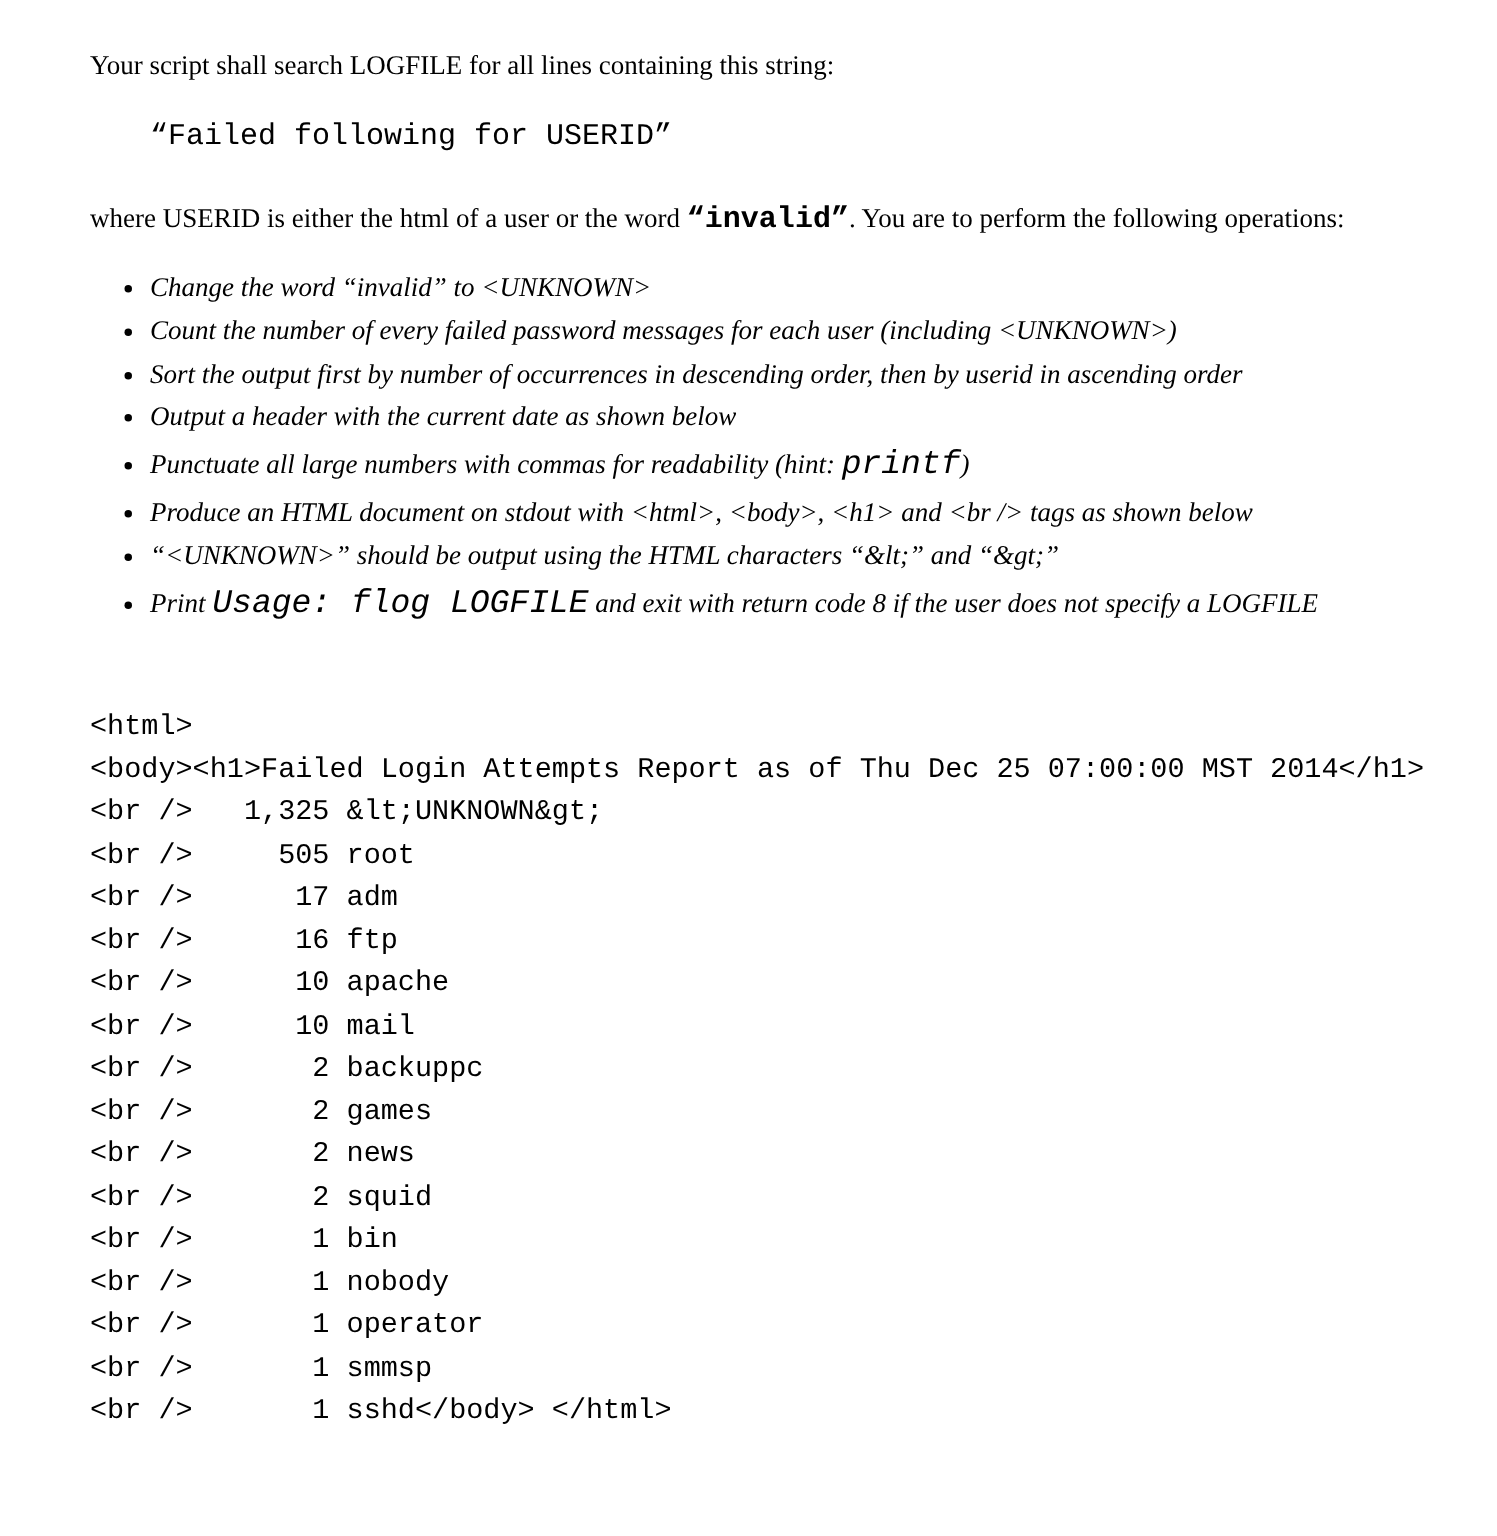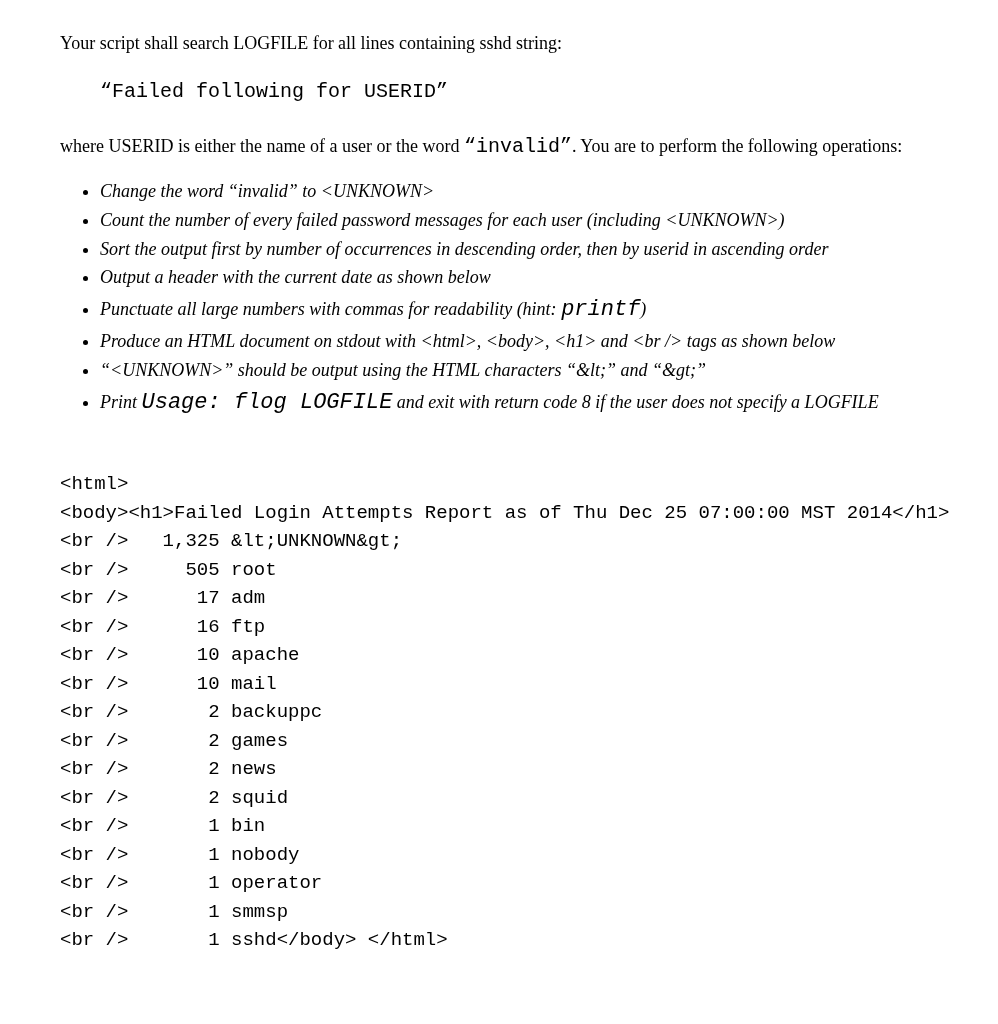--- a/index.html
+++ b/index.html
@@ -21,20 +21,21 @@
       margin: 15px 0 25px 40px;
       font-family: Consolas, "Courier New", monospace;
       font-size: 20px;
     }
     .where-line {
       margin-bottom: 8px;
     }
     .where-line .mono-inline {
       font-family: Consolas, "Courier New", monospace;
       font-size: 20px;
+      font-weight: bold;
     }
     ul.ops {
       list-style-type: disc;
       padding-left: 40px;
       margin: 15px 0 50px 0;
     }
     ul.ops li {
       margin: 0;
       padding: 0;
       line-height: 1.6;
@@ -48,26 +49,26 @@
       font-family: Consolas, "Courier New", monospace;
       font-size: 19px;
       white-space: pre;
       line-height: 1.5;
       margin-top: 42px;
     }
   </style>
 </head>
 <body>
 
-<p class="intro-line">Your script shall search LOGFILE for all lines containing sshd string:</p>
+<p class="intro-line">Your script shall search LOGFILE for all lines containing this string:</p>
 
 <p class="search-string">“Failed following for USERID”</p>
 
 <p class="where-line">
-  <span>where USERID is either the name of a user or the word </span><span class="mono-inline">“invalid”</span><span>.  You are to perform the following operations:</span>
+  <span>where USERID is either the html of a user or the word </span><span class="mono-inline">“invalid”</span><span>.  You are to perform the following operations:</span>
 </p>
 
 <ul class="ops">
   <li><span>Change the word “invalid” to &lt;UNKNOWN&gt;</span></li>
   <li><span>Count the number of every failed password messages for each user (including &lt;UNKNOWN&gt;)</span></li>
   <li><span>Sort the output first by number of occurrences in descending order, then by userid in ascending order</span></li>
   <li><span>Output a header with the current date as shown below</span></li>
   <li><span>Punctuate all large numbers with commas for readability (hint: </span><span class="mono-inline">printf</span><span>)</span></li>
   <li><span>Produce an HTML document on stdout with &lt;html&gt;,  &lt;body&gt;, &lt;h1&gt; and &lt;br /&gt; tags as shown below</span></li>
   <li><span>“&lt;UNKNOWN&gt;” should be output using the HTML characters “&amp;lt;” and “&amp;gt;”</span></li>

